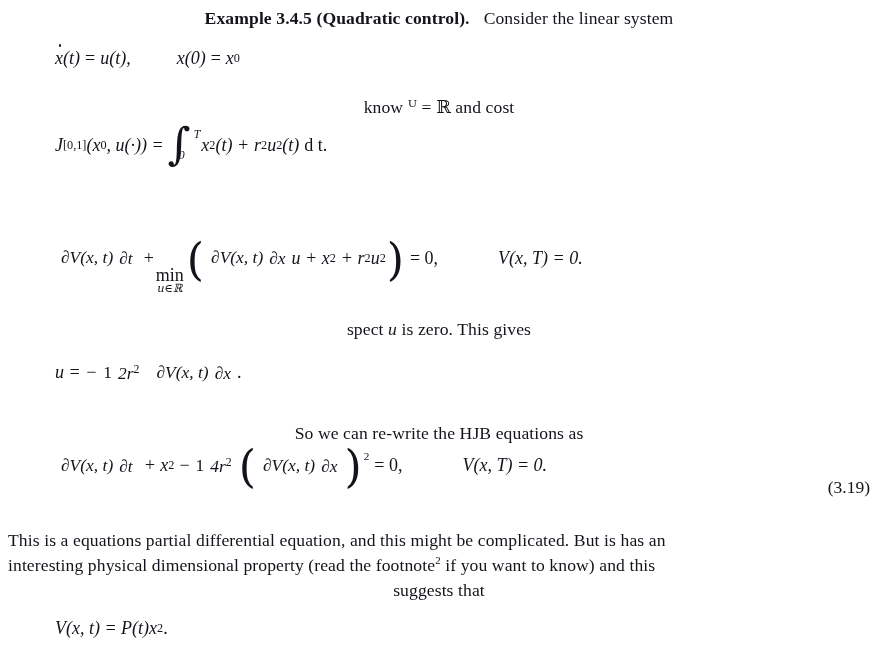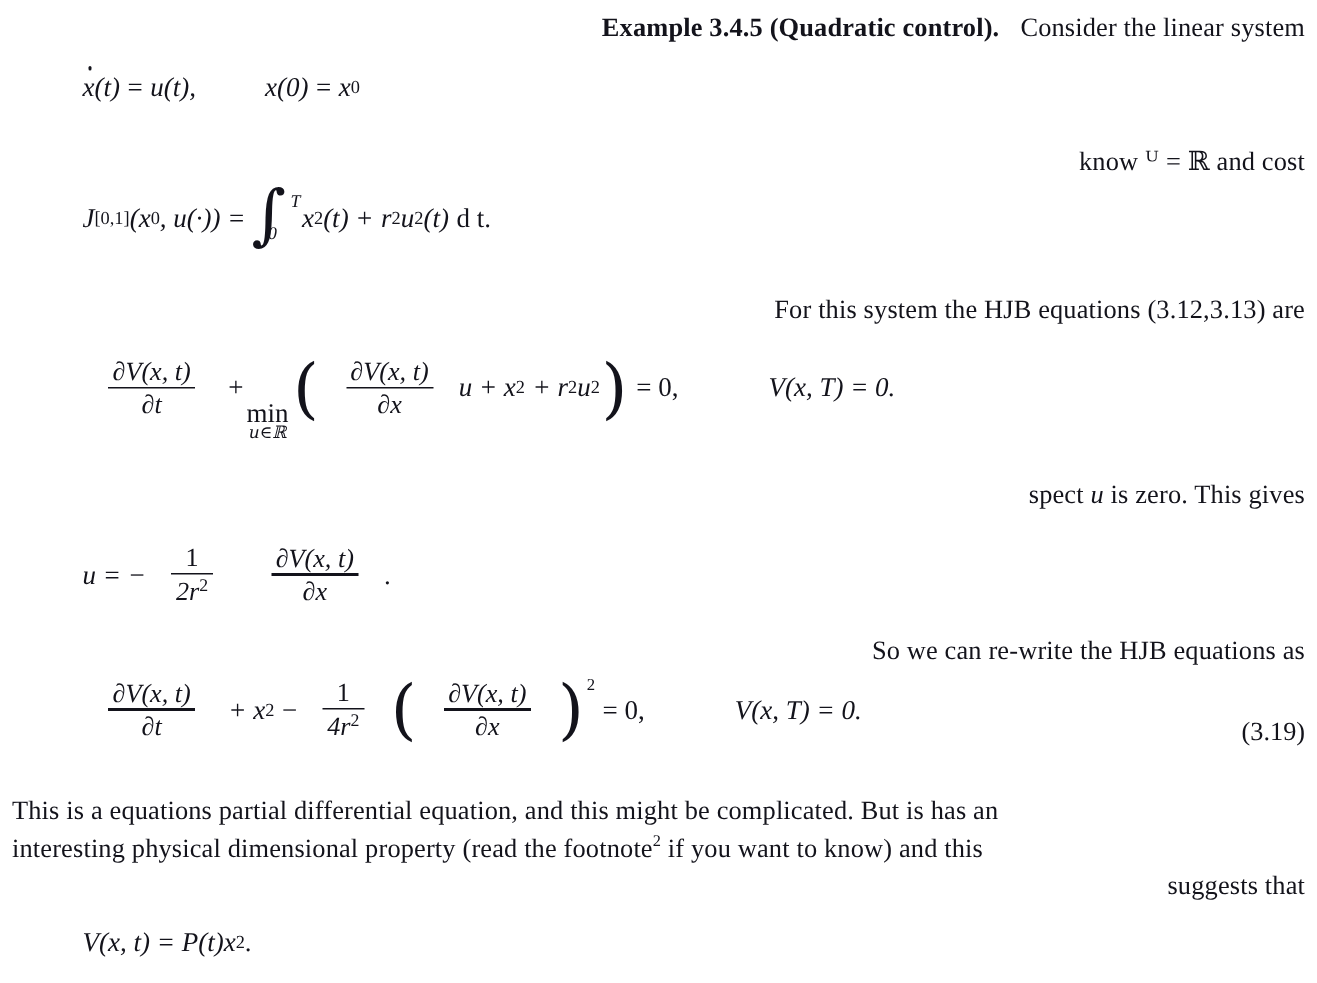--- a/index.html
+++ b/index.html
@@ -25,21 +25,21 @@
   
   .para {
     position: absolute;
     left: 8px;
     width: 862px;
     line-height: 1.38;
     text-align: justify;
     font-size: 17.6px;
     letter-spacing: 0.1px;
   }
-  .para.nojust { text-align: right; }
+  .para.nojust { text-align: center; }
   .bold { font-weight: bold; }
   .it { font-style: italic; }
   .bb {            
     font-family: "DejaVu Serif", "Liberation Serif", serif;
   }
   sup.fn {
     font-size: 0.62em;
     vertical-align: super;
     line-height: 0;
   }
@@ -86,25 +86,25 @@
     left: 46%;
     top: -0.22em;
     width: 2.6px;
     height: 2.6px;
     border-radius: 50%;
     background: #13131b;
   }
   
   .frac {
     display: inline-flex;
-    flex-direction: column;
+    flex-direction: row;
     align-items: center;
     justify-content: center;
     vertical-align: middle;
-    margin: 0 17px;
+    margin: 0 3px;
     line-height: 1.08;
   }
   .frac .num, .frac .den {
     display: block;
     padding: 0 3px;
     white-space: nowrap;
     font-size: 0.97em;
   }
   .frac .num { padding-bottom: 1px; }
   .frac .den { padding-top: 1px; }
@@ -227,21 +227,20 @@
     <span class="sp-s"></span>
     <span>r</span>
       <span class="msup">2</span>
       <span>u</span>
       <span class="msup">2</span>
       <span>(t)</span>
     <span class="sp-s"></span>
     <span class="up">d t.</span>
   </div>
 
-  <div class="para nojust" style="top:194px;">For this system the HJB equations (3.12,3.13) are</div>
 
   <div class="eq" style="top:222px;">
     <span class="frac">
       <span class="num">∂V(x, t)</span>
       <span class="bar"></span>
       <span class="den">∂t</span>
     </span>
     <span class="sp-s"></span>
       <span class="up">+</span>
     <span class="minop">

